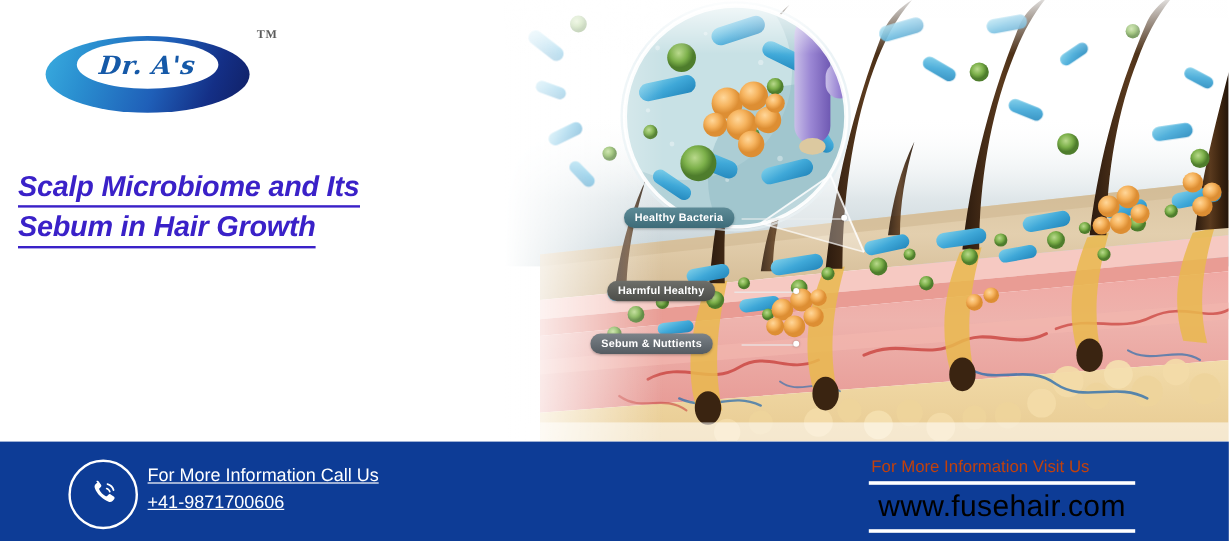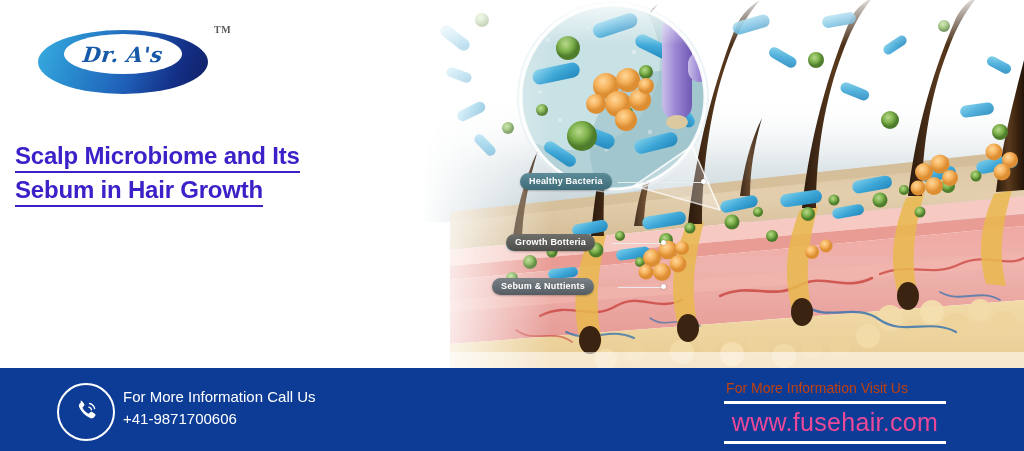--- a/index.html
+++ b/index.html
@@ -36,20 +36,21 @@
   #headline{
     position:absolute;left:15px;top:139px;width:400px;
     font-size:24px;font-weight:bold;line-height:34px;
     color:#3a21c8;letter-spacing:-.2px;
   }
   #headline .hl-line{
     display:inline;
     border-bottom:2px solid #3a21c8;
     box-decoration-break:clone;-webkit-box-decoration-break:clone;
     padding-bottom:2px;
+    font-style:italic;
   }
 
   
   #illustration{
     position:absolute;left:420px;top:0;width:604px;height:368px;overflow:hidden;
   }
   #illus-canvas{position:absolute;left:0;top:0;width:604px;height:368px;}
 
   
   .lbl{
@@ -70,29 +71,29 @@
     background:#0d3c96;z-index:40;
   }
   #phone-circle{
     position:absolute;left:57px;top:383px;width:54px;height:54px;border-radius:50%;
     border:2px solid #ffffff;z-index:41;
     display:flex;align-items:center;justify-content:center;
   }
   #phone-glyph{color:#fff;font-size:25px;line-height:1;}
   #call-text{
     position:absolute;left:123px;top:386px;z-index:41;color:#ffffff;
-    font-size:15px;line-height:22px;
+    font-size:15px;line-height:22px;text-decoration:underline;
   }
   #call-text .ln2{font-size:15px;}
   #visit-block{
     position:absolute;left:672px;top:378px;width:290px;z-index:41;text-align:center;
   }
   #visit-label{color:#c2410c;font-size:14px;line-height:20px;}
   #visit-url{
-    color:#ec4899;font-size:25px;line-height:34px;letter-spacing:.3px;
+    color:#000000;font-size:25px;line-height:34px;letter-spacing:.3px;
     border-top:3px solid #ffffff;border-bottom:3px solid #ffffff;
     padding:1px 8px 2px 8px;display:inline-block;margin-top:3px;margin-left:36px;
   }
 </style>
 </head>
 <body>
 
 <div id="banner">
 
   <div id="illustration">
@@ -381,21 +382,21 @@
         </g>
         </svg>
       </div>
 
       <div class="lbl-leader" style="left:198px;top:182px;width:86px;"></div>
       <div class="lbl-dot" style="left:281px;top:179px;"></div>
       <div class="lbl" style="left:100px;top:173px;background:linear-gradient(180deg,#5d8b97,#3d6b78);">Healthy Bacteria</div>
 
       <div class="lbl-leader" style="left:192px;top:243px;width:52px;"></div>
       <div class="lbl-dot" style="left:241px;top:240px;"></div>
-      <div class="lbl" style="left:86px;top:234px;background:linear-gradient(180deg,#6e6f6a,#4c4d49);">Growth Botteria</div>
+      <div class="lbl" style="left:86px;top:234px;background:linear-gradient(180deg,#6e6f6a,#4c4d49);">Harmful Healthy</div>
 
       <div class="lbl-leader" style="left:198px;top:287px;width:46px;"></div>
       <div class="lbl-dot" style="left:241px;top:284px;"></div>
       <div class="lbl" style="left:72px;top:278px;background:linear-gradient(180deg,#7b8288,#545b61);">Sebum &amp; Nuttients</div>
     </div>
 
   <div id="left-panel">
 
     <div id="logo-block">
       <div id="logo-ellipse"></div>

